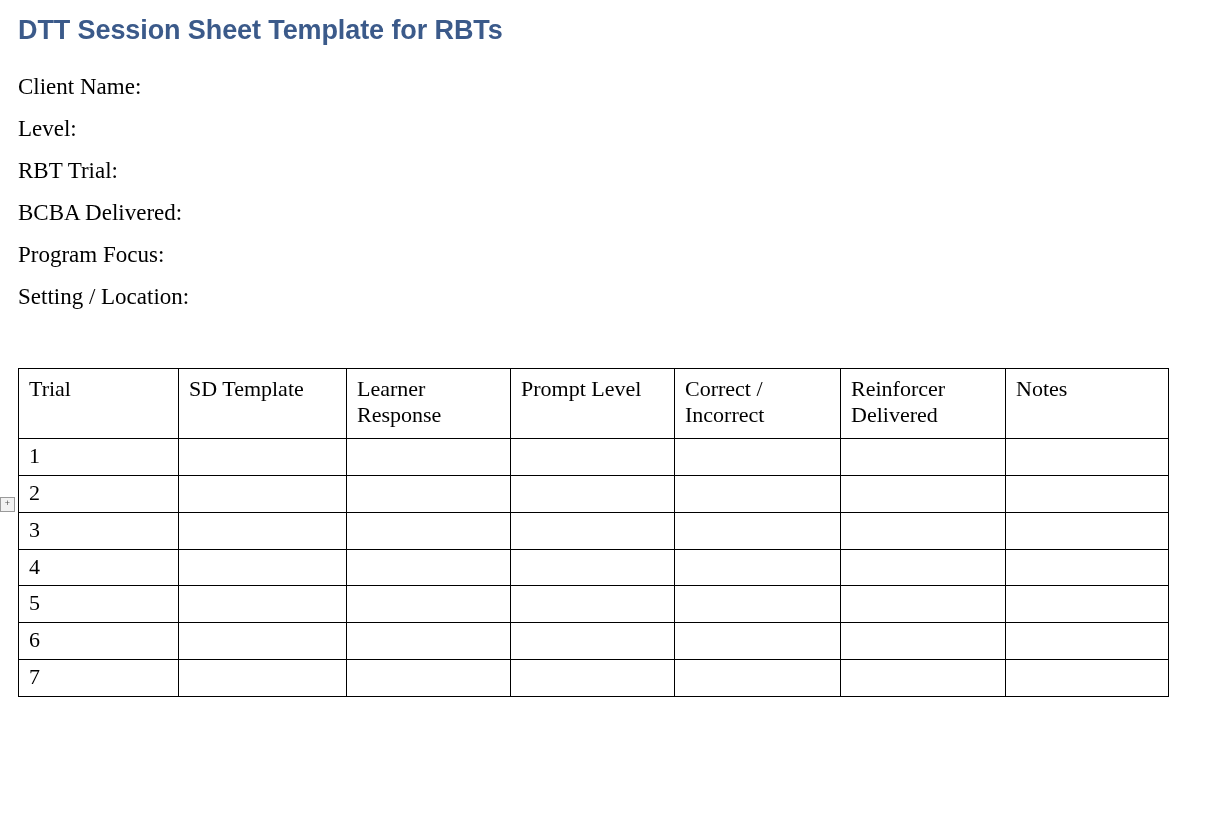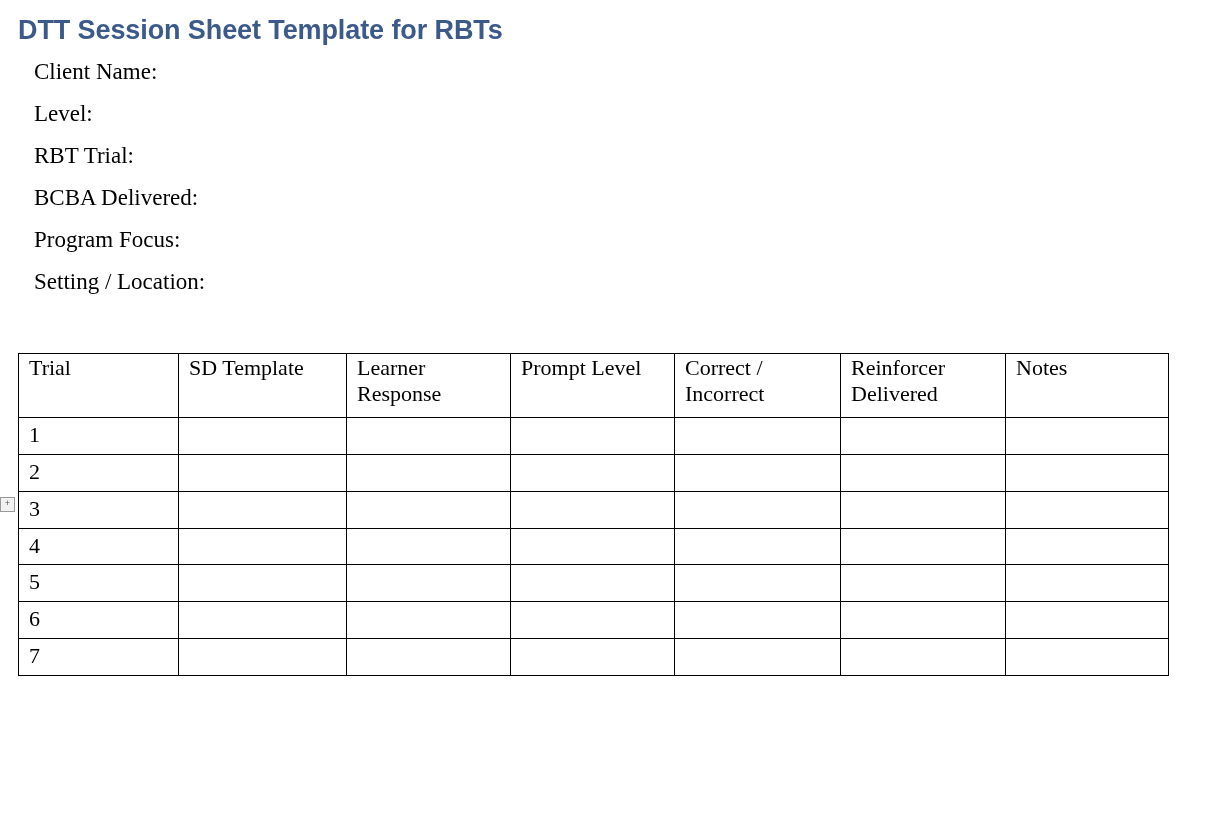--- a/index.html
+++ b/index.html
@@ -20,28 +20,28 @@
     height: 828px;
     box-sizing: border-box;
     padding: 14px 18px 0 18px;
   }
   .doc-title {
     font-family: "Liberation Sans", sans-serif;
     font-weight: bold;
     font-size: 27px;
     color: #3b5a8a;
     letter-spacing: -0.1px;
-    margin: 0 0 3px 0;
+    margin: 0 0 18px 0;
     line-height: 1.25;
   }
   .field-line {
     font-family: "Liberation Serif", serif;
     font-size: 23px;
     line-height: 1.18;
-    margin: 0 0 0 16px;
+    margin: 0 0 0 0;
     padding: 7px 0 8px 0;
     color: #000;
   }
   .spacer {
     height: 46px;
   }
   .table-handle {
     position: absolute;
     left: 0px;
     top: 497px;
@@ -69,21 +69,21 @@
     vertical-align: top;
     padding: 4px 8px 5px 10px;
     line-height: 1.22;
     font-weight: normal;
     color: #000;
     height: 27px;
     box-sizing: border-box;
   }
   table.dtt thead th {
     height: auto;
-    padding-top: 1px;
+    padding-top: 7px;
     padding-bottom: 9px;
   }
   col.c0 { width: 160px; }
   col.c1 { width: 168px; }
   col.c2 { width: 164px; }
   col.c3 { width: 164px; }
   col.c4 { width: 166px; }
   col.c5 { width: 165px; }
   col.c6 { width: 163px; }
 </style>

